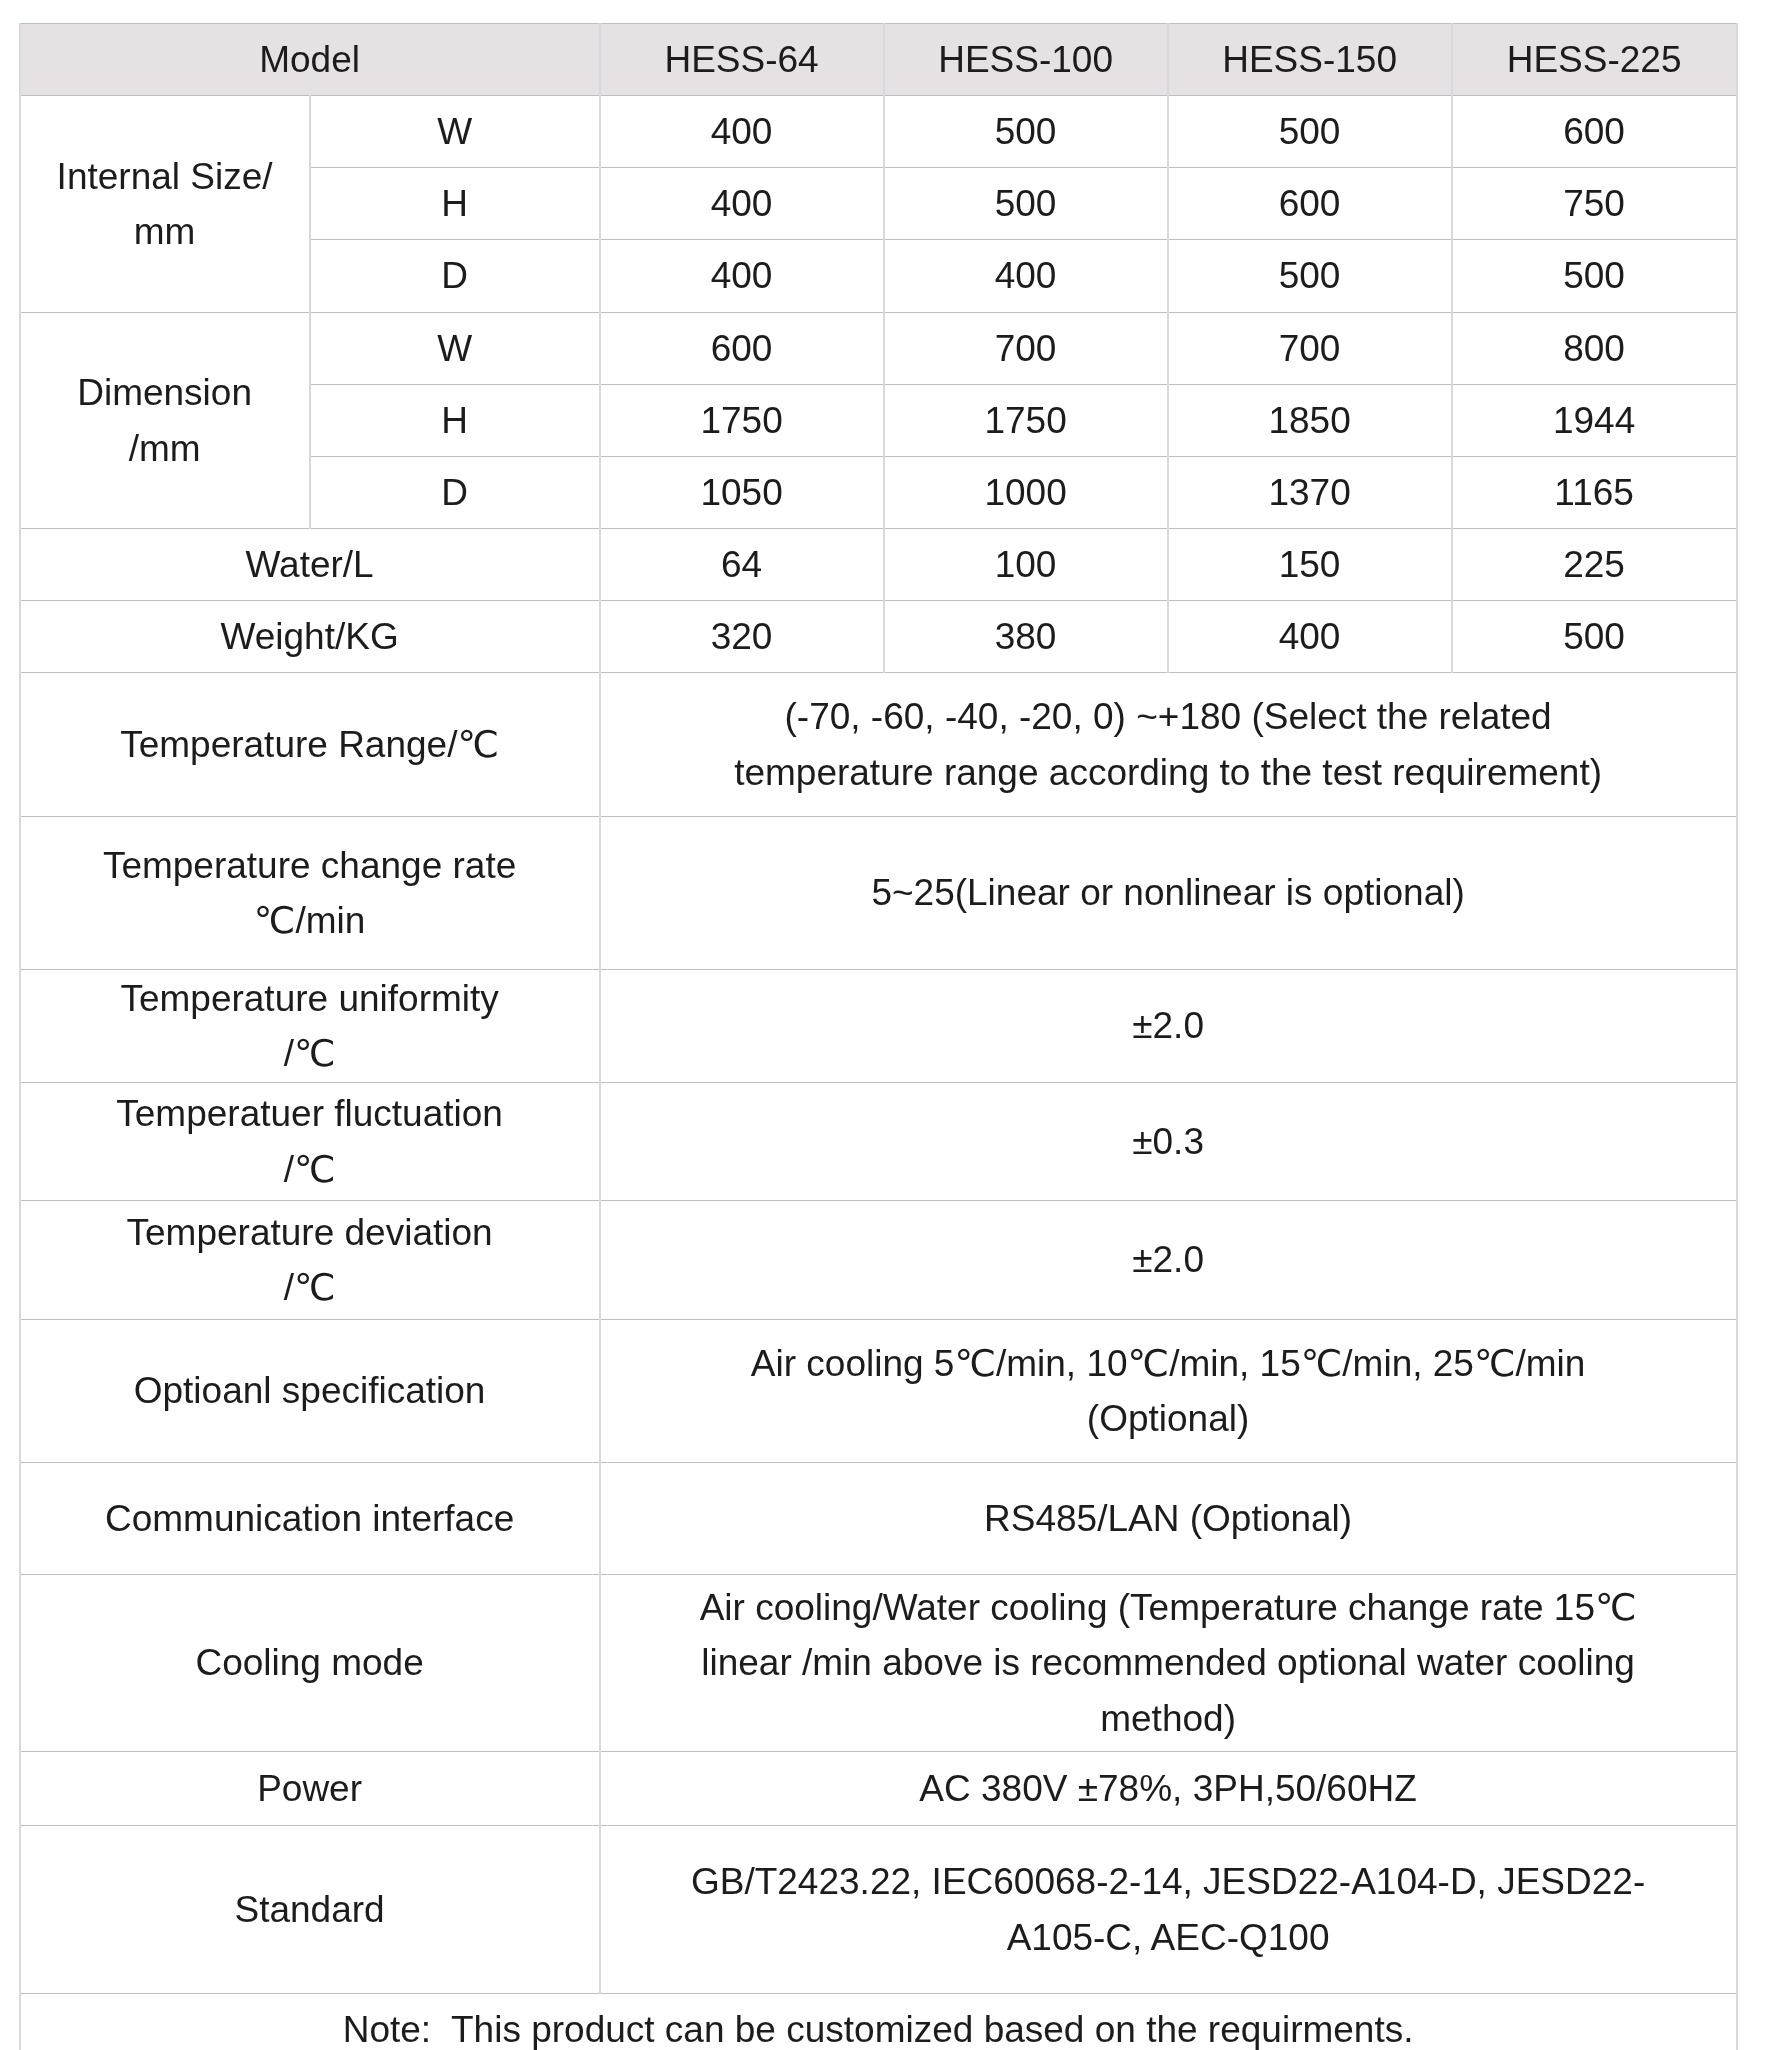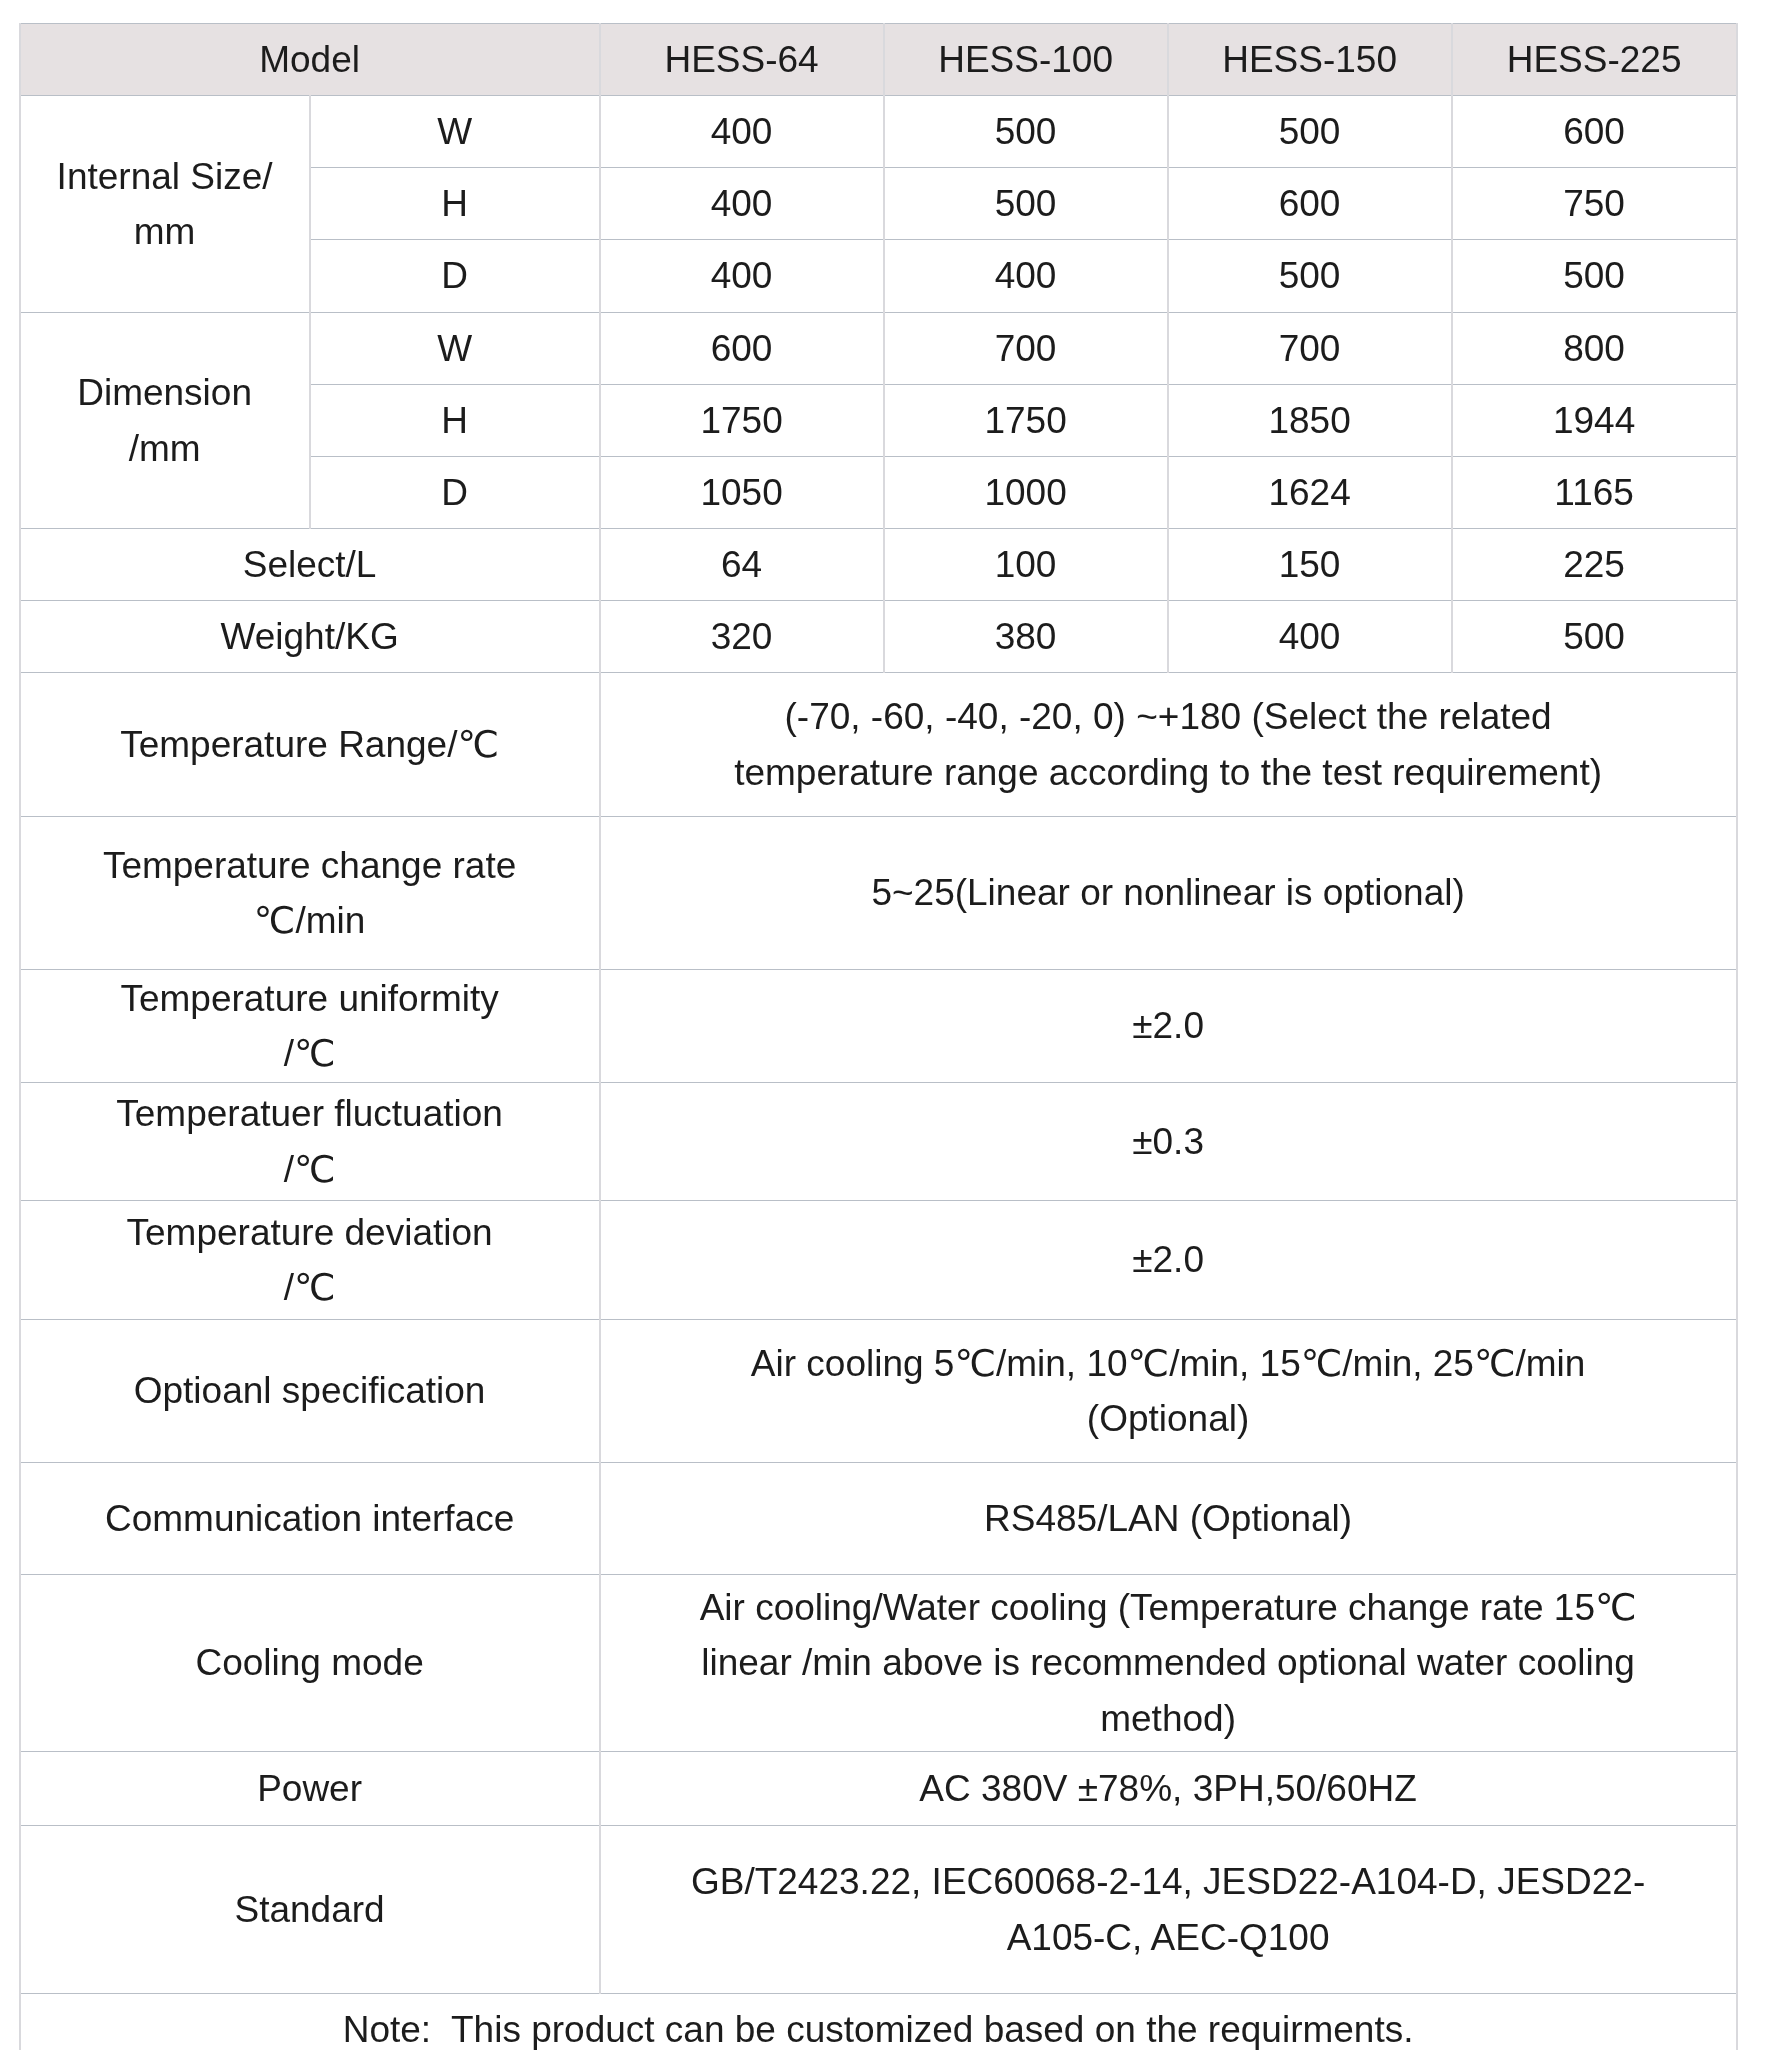--- a/index.html
+++ b/index.html
@@ -98,26 +98,26 @@
       <td>H</td>
       <td>1750</td>
       <td>1750</td>
       <td>1850</td>
       <td>1944</td>
     </tr>
     <tr class="rh77">
       <td>D</td>
       <td>1050</td>
       <td>1000</td>
-      <td>1624</td>
+      <td>1370</td>
       <td>1165</td>
     </tr>
 
     <tr class="rh77">
-      <td colspan="2">Select/L</td>
+      <td colspan="2">Water/L</td>
       <td>64</td>
       <td>100</td>
       <td>150</td>
       <td>225</td>
     </tr>
 
     <tr class="rh77">
       <td colspan="2">Weight/KG</td>
       <td>320</td>
       <td>380</td>

